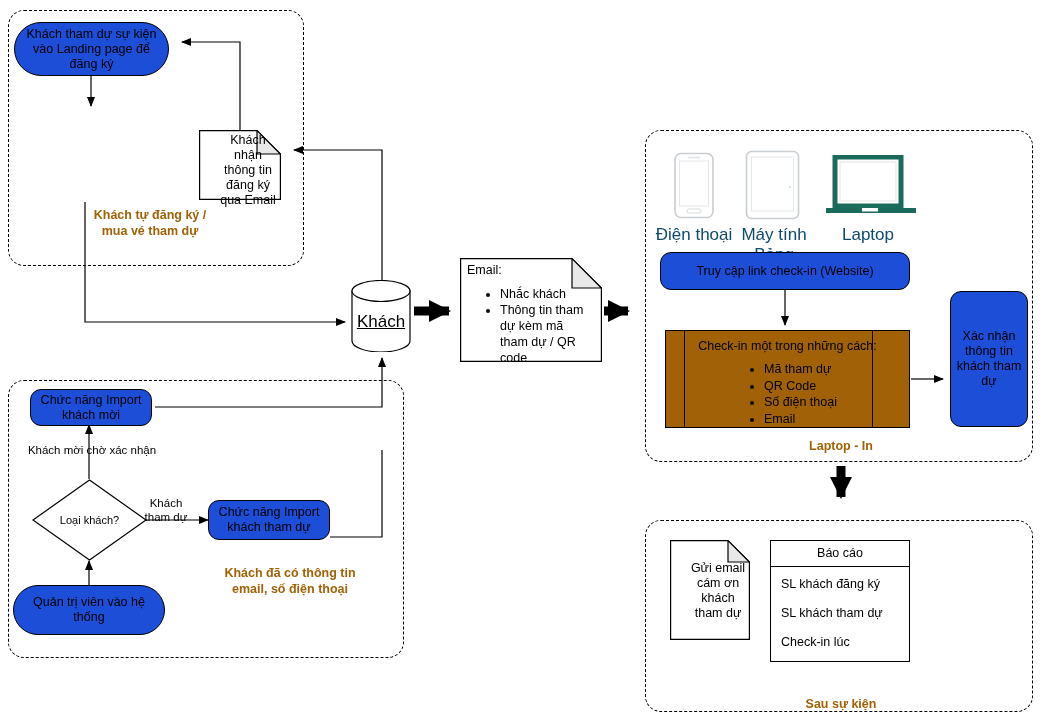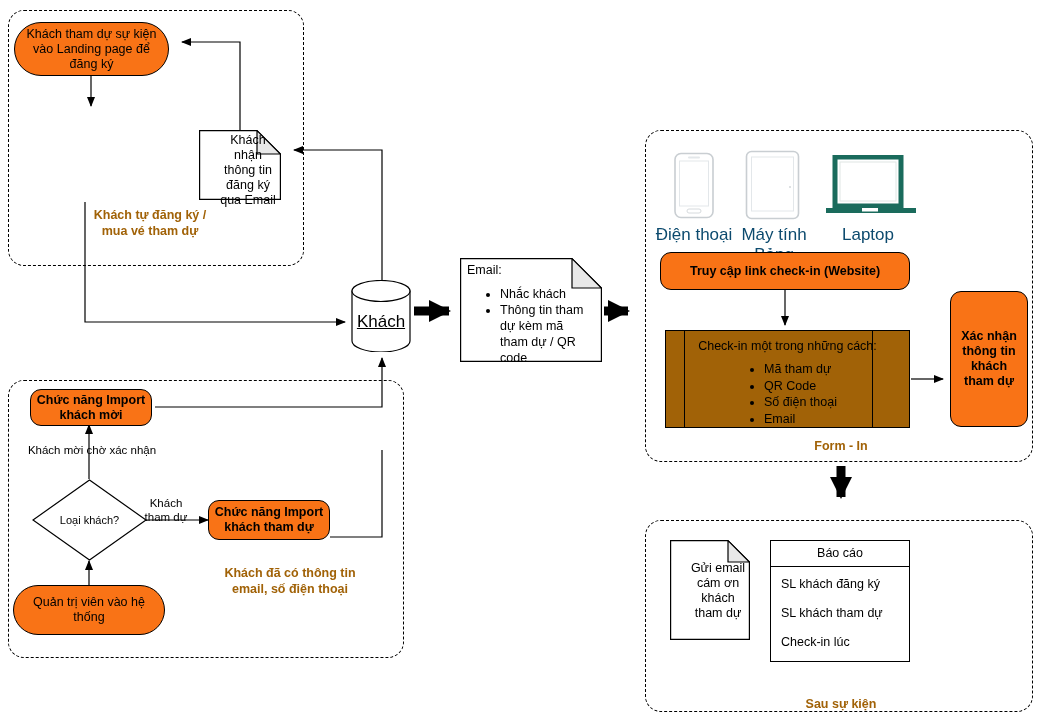--- a/index.html
+++ b/index.html
@@ -21,41 +21,40 @@
   .node {
     position: absolute;
     box-sizing: border-box;
     display: flex;
     align-items: center;
     justify-content: center;
     text-align: center;
     font-size: 12.5px;
     line-height: 15px;
     color: #000;
-    background: #f97316;
+    background: #1d4ed8;
   }
   .grp {
     position: absolute;
     box-sizing: border-box;
     border: 1.6px dashed #000;
     border-radius: 16px;
     background: transparent;
   }
   .grp-label {
     position: absolute;
     font-weight: bold;
     font-size: 12.5px;
     line-height: 16px;
     text-align: center;
     color: #a16207;
   }
   .round {
     border: 1.2px solid #000;
     border-radius: 11px;
-    font-weight: bold;
   }
   .stadium {
     border: 1.2px solid #000;
     border-radius: 999px;
   }
   .plain-text {
     position: absolute;
     font-size: 11.5px;
     line-height: 14px;
     text-align: center;
@@ -327,21 +326,21 @@
     </svg>
     <div class="title">Email:</div>
     <ul>
       <li>Nhắc khách</li>
       <li>Thông tin tham dự kèm mã tham dự / QR code</li>
     </ul>
   </div>
 
   <div class="grp" style="left:645px; top:130px; width:388px; height:332px;"></div>
   <div class="grp-label" style="left:781px; top:438px; width:120px;">
-    <span>Form - In</span>
+    <span>Laptop - In</span>
   </div>
 
   <div class="device" style="left:671px; top:152px; width:46px; height:67px;">
     <svg width="46" height="67" viewBox="0 0 46 67">
       <rect x="4" y="1.5" width="38" height="64" rx="6" ry="6" fill="#fff" stroke="#c9ced2" stroke-width="1.6"></rect>
       <rect x="8.5" y="9" width="29" height="45" fill="#fff" stroke="#e3e7ea" stroke-width="1"></rect>
       <rect x="17" y="4.5" width="12" height="2" rx="1" fill="#e3e7ea"></rect>
       <rect x="16" y="57" width="14" height="4" rx="2" fill="#fff" stroke="#d6dadd" stroke-width="1"></rect>
     </svg>
   </div>

